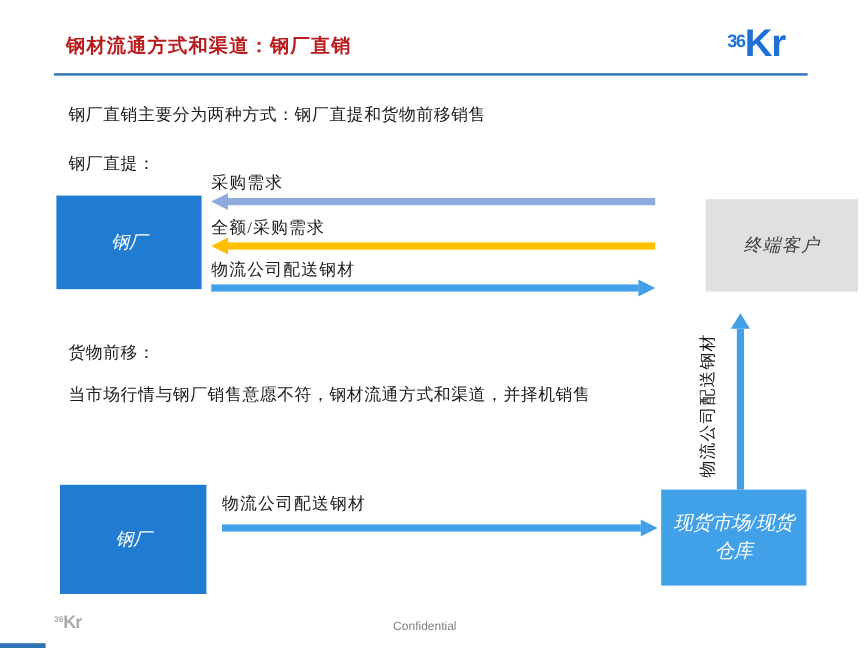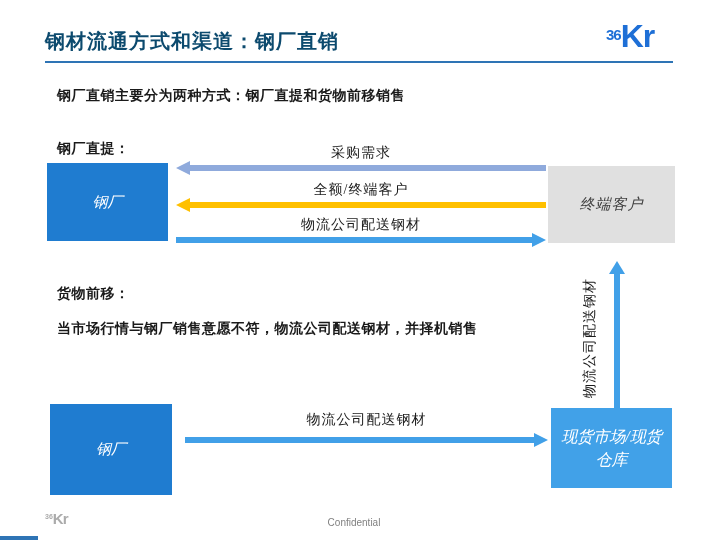--- a/index.html
+++ b/index.html
@@ -1,34 +1,34 @@
 <!DOCTYPE html>
 <html style="--brand-blue: #1E6FD6; --line-blue: #2E74B5; --box-blue: #1F7CD0; --box-light-blue: #41A1E8; --box-gray: #E0E0E0; --arrow-periwinkle: #8FAADC; --arrow-gold: #FFC000; --arrow-blue: #41A0E8; --footer-gray: #ABABAB;"><head>
 <meta charset="utf-8">
 <style>
   html,body{margin:0;padding:0;background:#fff;}
   .slide{
     position:relative;width:720px;height:540px;background:#ffffff;
     font-family:"Liberation Serif","DejaVu Serif",serif;overflow:hidden;
   }
   
-  .title{position:absolute;left:45px;top:28px;font-size:20px;font-weight:bold;color:#0c4a6e;letter-spacing:1px;}
+  .title{position:absolute;left:55px;top:28px;font-size:16px;font-weight:bold;color:#b91c1c;letter-spacing:1px;}
   .header-rule{position:absolute;left:45px;top:61px;width:628px;height:2px;background:var(--line-blue);}
   .logo{position:absolute;left:606px;top:20px;display:flex;align-items:flex-start;color:var(--brand-blue);font-family:"Liberation Sans",sans-serif;}
   .logo .sup{font-size:15px;font-weight:bold;margin-top:6px;letter-spacing:-1px;}
   .logo .main{font-size:32px;font-weight:bold;line-height:1;letter-spacing:-1px;}
   
-  .bold-line{position:absolute;font-size:14px;font-weight:bold;color:#1a1a1a;letter-spacing:0.5px;white-space:nowrap;}
+  .bold-line{position:absolute;font-size:14px;font-weight:normal;color:#1a1a1a;letter-spacing:0.5px;white-space:nowrap;}
   
   .box{position:absolute;display:flex;align-items:center;justify-content:center;text-align:center;font-size:15px;font-style:italic;}
   .box-blue{background:var(--box-blue);color:#fff;}
   .box-lightblue{background:var(--box-light-blue);color:#fff;font-size:16px;line-height:1.45;}
-  .box-gray{background:var(--box-gray);color:#404040;letter-spacing:1px;}
+  .box-gray{background:var(--box-gray);color:#404040;letter-spacing:1px;margin-left:40px;}
   
-  .a-label{position:absolute;left:176px;width:370px;text-align:center;font-size:14px;color:#1a1a1a;letter-spacing:1px;}
+  .a-label{position:absolute;left:176px;width:370px;text-align:left;font-size:14px;color:#1a1a1a;letter-spacing:1px;}
   
   .h-arrow{position:absolute;display:flex;align-items:center;height:14px;}
   .h-arrow .shaft{flex:1;height:6px;}
   .head-left{width:0;height:0;border-top:7px solid transparent;border-bottom:7px solid transparent;border-right:14px solid;}
   .head-right{width:0;height:0;border-top:7px solid transparent;border-bottom:7px solid transparent;border-left:14px solid;}
   .c-peri .shaft{background:var(--arrow-periwinkle);} .c-peri .head-left{border-right-color:var(--arrow-periwinkle);}
   .c-gold .shaft{background:var(--arrow-gold);} .c-gold .head-left{border-right-color:var(--arrow-gold);}
   .c-blue .shaft{background:var(--arrow-blue);} .c-blue .head-right{border-left-color:var(--arrow-blue);}
   
   .v-arrow{position:absolute;display:flex;flex-direction:column;align-items:center;}
@@ -49,45 +49,45 @@
 <div class="slide">
 
   <div class="title">钢材流通方式和渠道：钢厂直销</div>
   <div class="logo">
     <span class="sup">36</span>
     <span class="main">Kr</span>
   </div>
   <div class="header-rule"></div>
 
   <div class="bold-line" style="left:57px;top:87px;">钢厂直销主要分为两种方式：钢厂直提和货物前移销售</div>
-  <div class="bold-line" style="left:57px;top:140px;text-align:right;">钢厂直提：</div>
+  <div class="bold-line" style="left:57px;top:128px;text-align:right;">钢厂直提：</div>
 
   <div class="box box-blue" style="left:47px;top:163px;width:121px;height:78px;">钢厂</div>
   <div class="box box-gray" style="left:548px;top:166px;width:127px;height:77px;">终端客户</div>
 
   <div class="a-label" style="top:144px;">采购需求</div>
   <div class="h-arrow c-peri" style="left:176px;top:161px;width:370px;">
     <div class="head-left"></div>
     <div class="shaft"></div>
   </div>
 
-  <div class="a-label" style="top:181px;">全额/终端客户</div>
+  <div class="a-label" style="top:181px;">全额/采购需求</div>
   <div class="h-arrow c-gold" style="left:176px;top:198px;width:370px;">
     <div class="head-left"></div>
     <div class="shaft"></div>
   </div>
 
   <div class="a-label" style="top:216px;">物流公司配送钢材</div>
   <div class="h-arrow c-blue" style="left:176px;top:233px;width:370px;">
     <div class="shaft"></div>
     <div class="head-right"></div>
   </div>
 
   <div class="bold-line" style="left:57px;top:285px;">货物前移：</div>
-  <div class="bold-line" style="left:57px;top:320px;">当市场行情与钢厂销售意愿不符，物流公司配送钢材，并择机销售</div>
+  <div class="bold-line" style="left:57px;top:320px;">当市场行情与钢厂销售意愿不符，钢材流通方式和渠道，并择机销售</div>
 
   <div class="box box-blue" style="left:50px;top:404px;width:122px;height:91px;">钢厂</div>
   <div class="box box-lightblue" style="left:551px;top:408px;width:121px;height:80px;padding:0 4px;box-sizing:border-box;">现货市场/现货仓库</div>
 
   <div class="a-label" style="left:185px;width:363px;top:411px;">物流公司配送钢材</div>
   <div class="h-arrow c-blue" style="left:185px;top:433px;width:363px;">
     <div class="shaft"></div>
     <div class="head-right"></div>
   </div>
 

